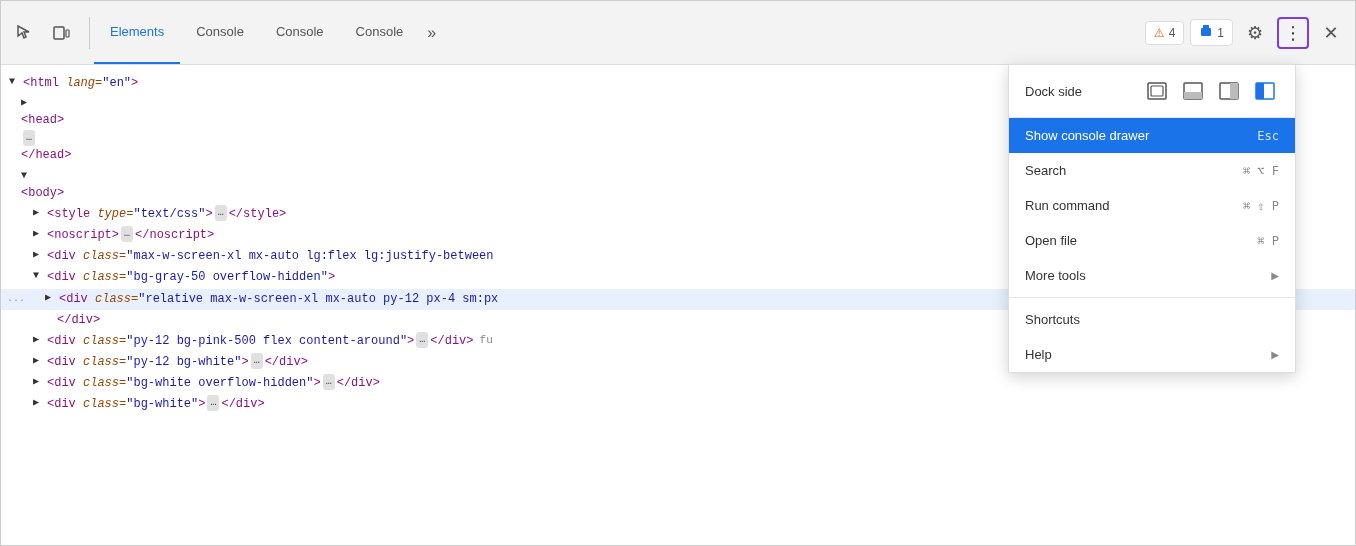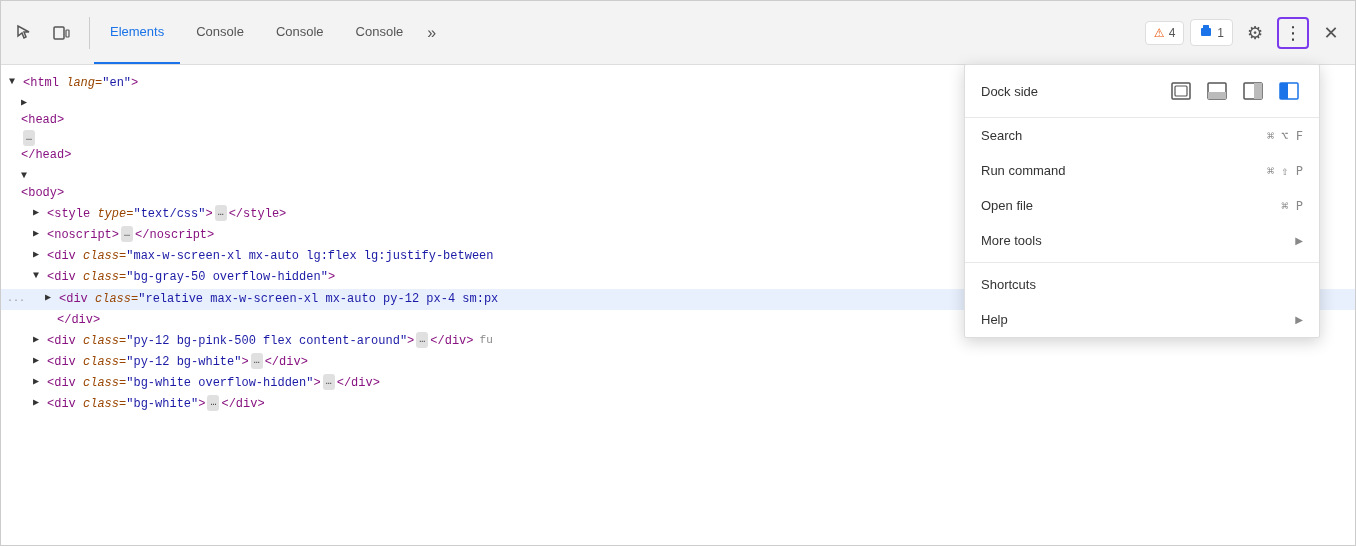--- a/index.html
+++ b/index.html
@@ -196,22 +196,22 @@
     .arrow-down::before { content: '▼'; }
 
     
     .tag { color: #881280; }
     .attr-name { color: #994500; font-style: italic; }
     .attr-value { color: #1a1aa6; }
 
     .dropdown-menu {
       position: absolute;
       top: 64px;
-      right: 36px;
-      width: 356px;
+      right: 60px;
+      width: 288px;
       background: #fff;
       border: 1px solid #ddd;
       box-shadow: 0 4px 16px rgba(0,0,0,0.18);
       z-index: 200;
       border-radius: 2px;
     }
 
     .dock-side-section {
       display: flex;
       align-items: center;
@@ -491,20 +491,26 @@
 
           <div class="dock-icon active" title="Dock to left">
             <svg width="20" height="18" viewBox="0 0 20 18" fill="none">
               <rect x="1" y="1" width="18" height="16" rx="1" stroke="#1a73e8" stroke-width="1.5" fill="none"></rect>
               <rect x="1" y="1" width="8" height="16" rx="0" fill="#1a73e8"></rect>
             </svg>
           </div>
         </div>
       </div>
 
+      <div class="menu-item active">
+        <span class="menu-item-label">Show console drawer</span>
+        <span class="menu-item-shortcut">
+          <span class="kbd">Esc</span>
+        </span>
+      </div>
 
       <div class="menu-item">
         <span class="menu-item-label">Search</span>
         <span class="menu-item-shortcut">
           <span class="kbd">⌘ ⌥ F</span>
         </span>
       </div>
 
       <div class="menu-item">
         <span class="menu-item-label">Run command</span>

